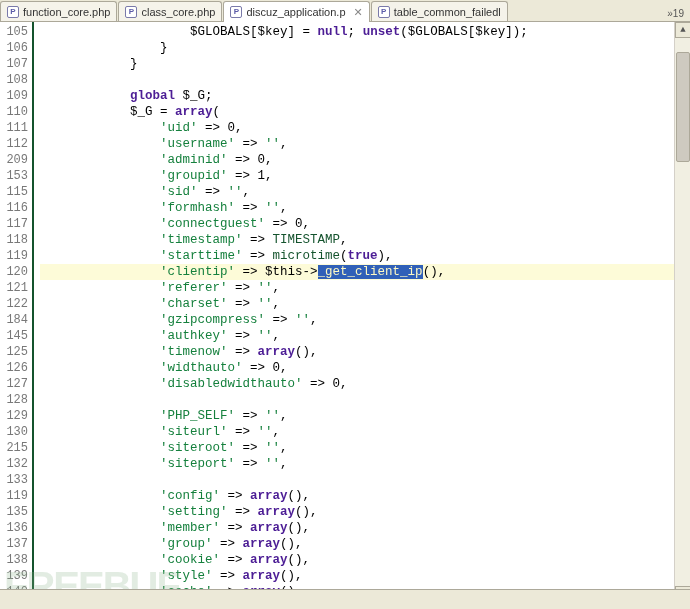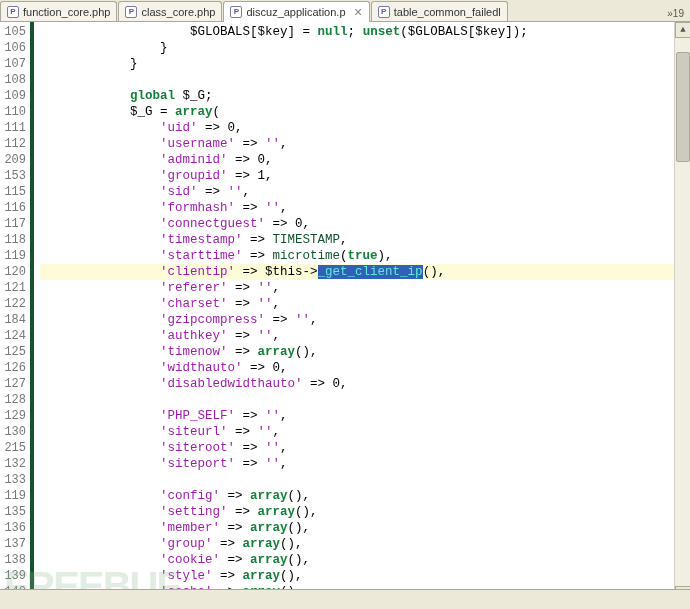--- a/index.html
+++ b/index.html
@@ -67,21 +67,21 @@
   font-size: 10px;
 }
 .editor {
   display: flex;
   height: 580px;
   overflow: hidden;
   background: #fff;
 }
 .gutter {
   background: #fff;
-  border-right: 4px solid #14532d;
+  border-right: 2px solid #14532d;
   padding: 2px 4px 2px 2px;
   text-align: right;
   color: #787878;
   font-size: 12px;
   line-height: 16px;
   user-select: none;
   min-width: 34px;
 }
 .code {
   flex: 1;
@@ -89,27 +89,27 @@
   line-height: 16px;
   font-size: 12.5px;
   white-space: pre;
   overflow: auto;
   color: #000;
   position: relative;
 }
 .ln { height: 16px; }
 .code-line { height: 16px; position: relative; }
 .highlight { background: #fdfbd8; }
-.kw { color: #15803d; font-weight: bold; }
-.str { color: #a21caf; }
+.kw { color: #4c1d95; font-weight: bold; }
+.str { color: #15803d; }
 .num { color: #000; }
 .var { color: #000; }
 .punc { color: #000; }
 .const_ { color: #14532d; }
-.sel { background: #3060b8; color: #5eead4; }
+.sel { background: #3060b8; color: #fef9c3; }
 .scrollbar-v {
   position: absolute;
   right: 0;
   top: 22px;
   width: 16px;
   height: 580px;
   background: #f1efe2;
   border-left: 1px solid #d4d0c8;
 }
 .sb-btn {
@@ -194,21 +194,21 @@
       <div class="ln">153</div>
       <div class="ln">115</div>
       <div class="ln">116</div>
       <div class="ln">117</div>
       <div class="ln">118</div>
       <div class="ln">119</div>
       <div class="ln">120</div>
       <div class="ln">121</div>
       <div class="ln">122</div>
       <div class="ln">184</div>
-      <div class="ln">124</div>
+      <div class="ln">145</div>
       <div class="ln">125</div>
       <div class="ln">126</div>
       <div class="ln">127</div>
       <div class="ln">128</div>
       <div class="ln">129</div>
       <div class="ln">130</div>
       <div class="ln">215</div>
       <div class="ln">132</div>
       <div class="ln">133</div>
       <div class="ln">119</div>

